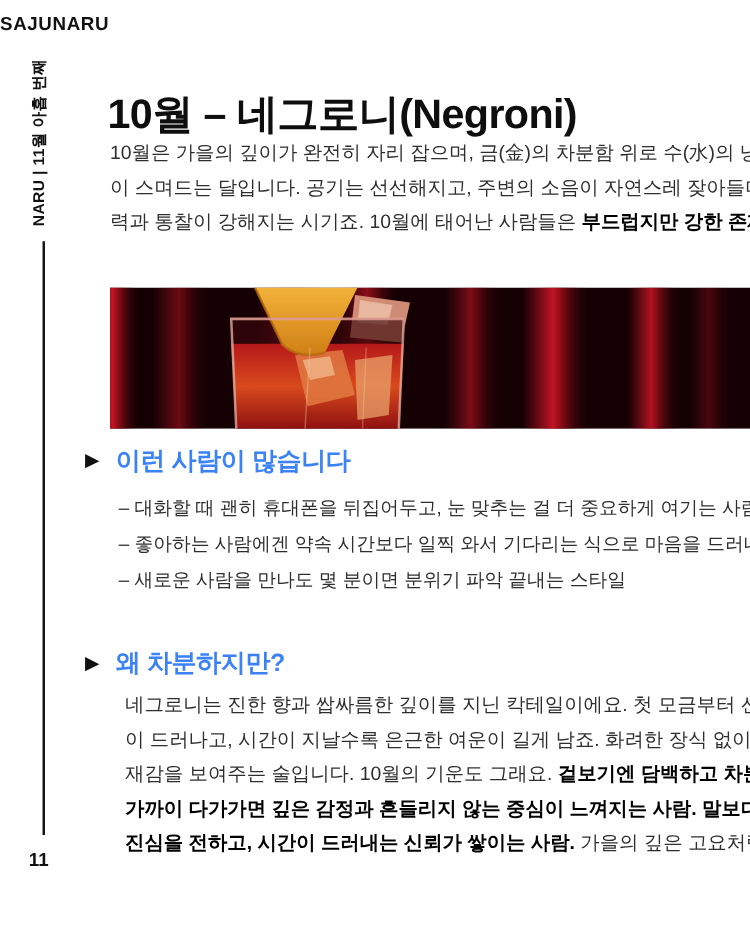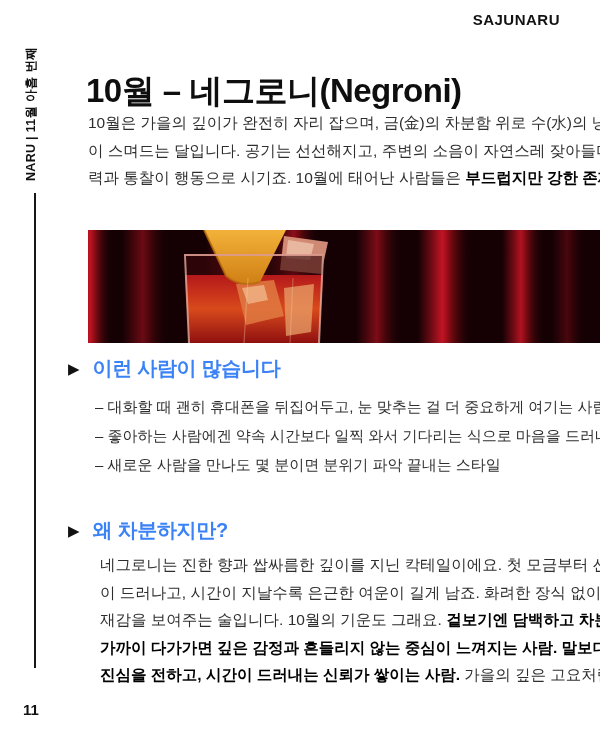--- a/index.html
+++ b/index.html
@@ -2,34 +2,34 @@
 <html><head>
 <meta charset="utf-8">
 <style>
   html,body{margin:0;padding:0;}
   body{
     width:600px;height:750px;position:relative;overflow:hidden;
     background:#ffffff;color:#2e2e2e;
     font-family:"Liberation Sans","DejaVu Sans",sans-serif;
   }
   .brand{
-    position:absolute;top:11px;left:0;width:560px;text-align:right;
+    position:absolute;top:11px;left:0;width:560px;text-align:left;
     font-size:15px;font-weight:700;letter-spacing:.5px;color:#121212;
   }
   .sidebar-label{
     position:absolute;left:23px;top:181px;width:132px;
     transform:rotate(-90deg);transform-origin:0 0;
     font-size:12.5px;font-weight:600;letter-spacing:.3px;color:#111;
     white-space:nowrap;
   }
   .rule-v{
     position:absolute;left:34px;top:193px;width:2px;height:475px;background:#161616;
   }
   .page-num{
-    position:absolute;left:23px;top:680px;font-size:15px;font-weight:700;color:#111;margin-top:21px;
+    position:absolute;left:23px;top:680px;font-size:15px;font-weight:700;color:#111;
   }
   .title{
     position:absolute;left:70px;top:48px;width:520px;
     font-size:33px;line-height:42px;font-weight:800;letter-spacing:-.5px;color:#0e0e0e;
     white-space:nowrap;
     margin-left:16px;
   }
   .intro{
     position:absolute;left:88px;top:109px;width:460px;
     font-size:15.5px;line-height:27.5px;color:#2e2e2e;
@@ -63,21 +63,21 @@
 
 <div class="sidebar-label">NARU | 11월 아홉 번째</div>
 <div class="rule-v"></div>
 <div class="page-num">11</div>
 
 <h1 class="title">10월 – 네그로니(Negroni)</h1>
 
 <div class="intro">
     <div class="tline"><span>10월은 가을의 깊이가 완전히 자리 잡으며, 금(金)의 차분함 위로 수(水)의 냉정함</span></div>
     <div class="tline"><span>이 스며드는 달입니다. 공기는 선선해지고, 주변의 소음이 자연스레 잦아들며 집중</span></div>
-    <div class="tline"><span>력과 통찰이 행동으로 시기죠. 10월에 태어난 사람들은 </span><strong>부드럽지만 강한 존재감을</strong></div>
+    <div class="tline"><span>력과 통찰이 강해지는 시기죠. 10월에 태어난 사람들은 </span><strong>부드럽지만 강한 존재감을</strong></div>
   </div>
 
 <svg class="hero" viewBox="0 0 512 113" preserveAspectRatio="none" xmlns="http://www.w3.org/2000/svg">
   <defs>
     <linearGradient id="band" x1="0" y1="0" x2="1" y2="0">
       <stop offset="0" stop-color="#b01220" stop-opacity="0"></stop>
       <stop offset="0.45" stop-color="#c21424"></stop>
       <stop offset="0.6" stop-color="#7c0a12"></stop>
       <stop offset="1" stop-color="#1a0204" stop-opacity="0"></stop>
     </linearGradient>

